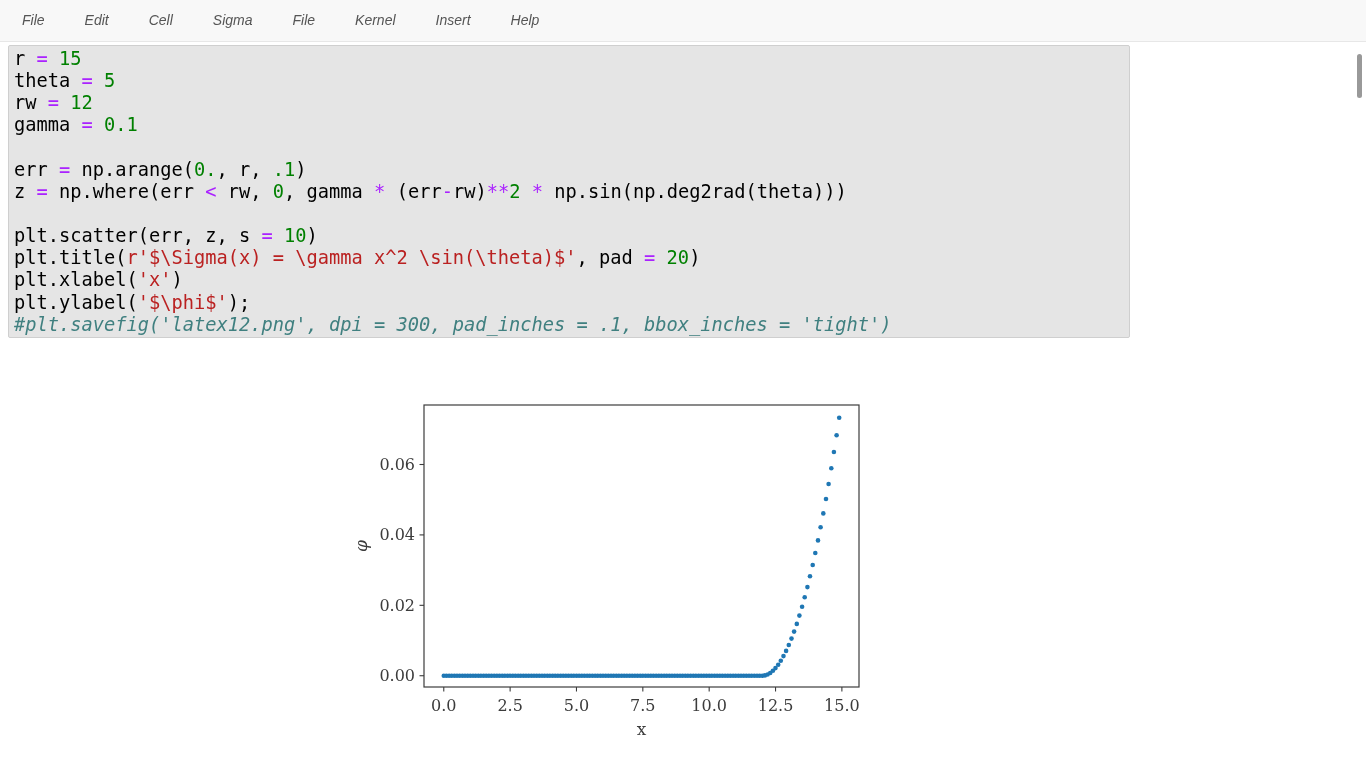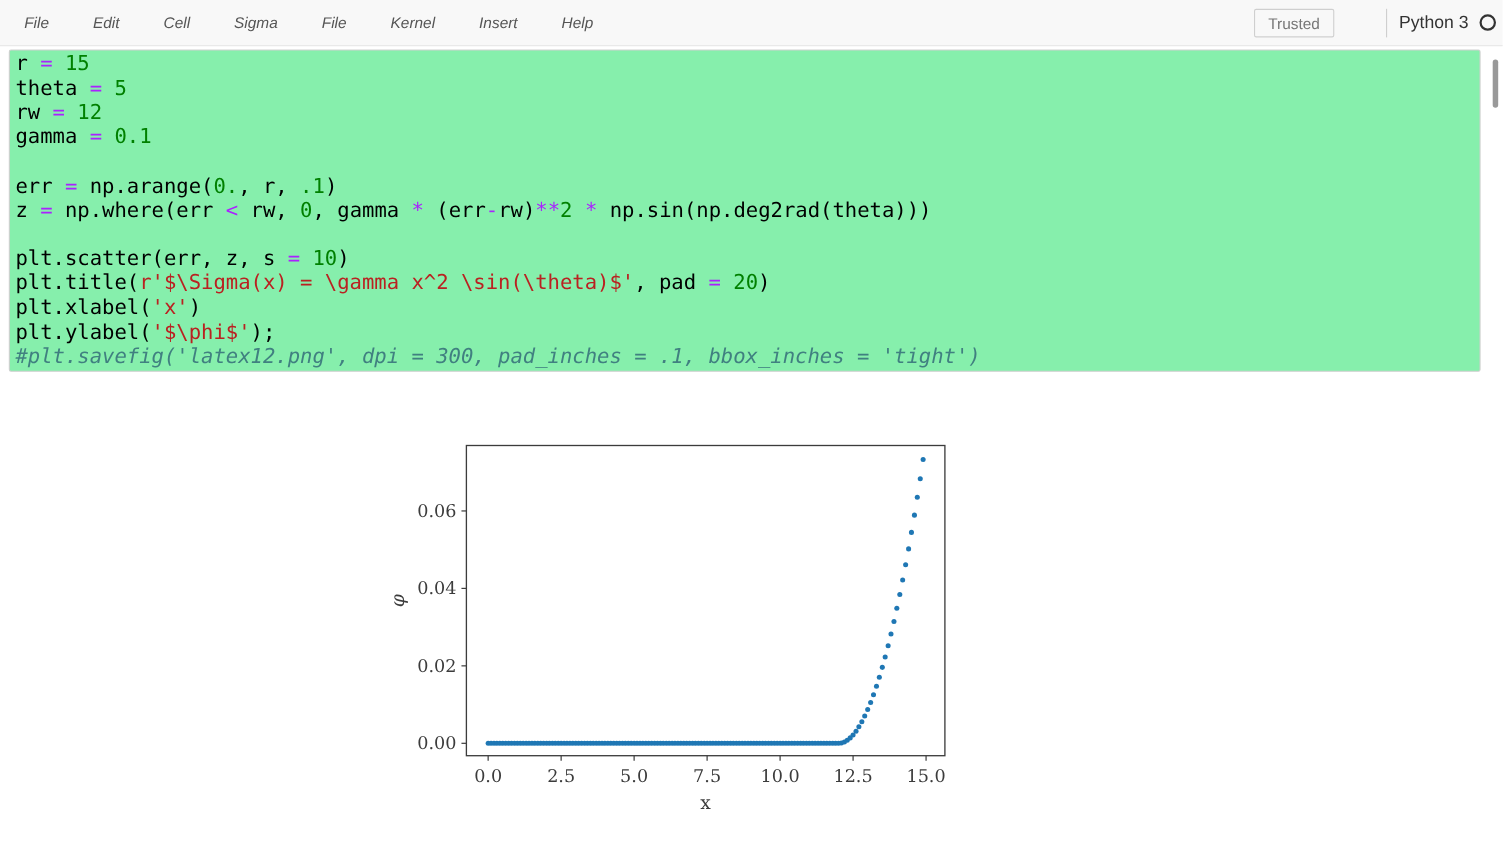--- a/index.html
+++ b/index.html
@@ -16,22 +16,22 @@
   .menu-right { position:absolute; right:6px; top:0; height:41px;
                 display:flex; align-items:center; }
   .trusted-badge { border:1px solid #cfcfcf; border-radius:2px; background:#f8f8f8;
                    color:#777; font-size:14px; padding:4px 12px; margin-right:47px; }
   .kernel-divider { width:1px; height:26px; background:#cfcfcf; margin-right:11px; }
   .kernel-name { font-size:16px; color:#333; margin-right:10px; }
   .kernel-icon { width:15px; height:15px; border:2px solid #333;
                  border-radius:50%; display:inline-block; }
 
   
-  .code-cell { position:absolute; top:45px; left:8px; width:1338px; height:293px;
-               background:#86efac; border:1px solid #cfcfcf; border-radius:2px;
+  .code-cell { position:absolute; top:45px; left:8px; width:1122px; height:293px;
+               background:#e5e5e5; border:1px solid #cfcfcf; border-radius:2px;
                padding:2px 4px 2px 5px; overflow:hidden; cursor:text; }
   .code-editor { font-family:"DejaVu Sans Mono", monospace; font-size:18.7px;
                  line-height:22.15px; color:#000; white-space:pre; }
   .cm-line { height:22.15px; }
   .tok-p  { color:#000000; }
   .tok-o  { color:#AA22FF; }
   .tok-n  { color:#008000; }
   .tok-s  { color:#BA2121; }
   .tok-cm { color:#408080; font-style:italic; }
 
@@ -58,26 +58,20 @@
   <div class="menu-items">
       <div class="menu-item">File</div>
       <div class="menu-item">Edit</div>
       <div class="menu-item">Cell</div>
       <div class="menu-item">Sigma</div>
       <div class="menu-item">File</div>
       <div class="menu-item">Kernel</div>
       <div class="menu-item">Insert</div>
       <div class="menu-item">Help</div>
     </div>
-  <div class="menu-right">
-    <div class="trusted-badge">Trusted</div>
-    <div class="kernel-divider"></div>
-    <span class="kernel-name">Python 3</span>
-    <span class="kernel-icon"></span>
-  </div>
 </div>
 
 <div class="code-cell">
   <div class="code-editor"><div class="cm-line"><span class="tok-p">r </span><span class="tok-o">=</span><span class="tok-p"> </span><span class="tok-n">15</span></div><div class="cm-line"><span class="tok-p">theta </span><span class="tok-o">=</span><span class="tok-p"> </span><span class="tok-n">5</span></div><div class="cm-line"><span class="tok-p">rw </span><span class="tok-o">=</span><span class="tok-p"> </span><span class="tok-n">12</span></div><div class="cm-line"><span class="tok-p">gamma </span><span class="tok-o">=</span><span class="tok-p"> </span><span class="tok-n">0.1</span></div><div class="cm-line">&nbsp;</div><div class="cm-line"><span class="tok-p">err </span><span class="tok-o">=</span><span class="tok-p"> np.arange(</span><span class="tok-n">0.</span><span class="tok-p">, r, </span><span class="tok-n">.1</span><span class="tok-p">)</span></div><div class="cm-line"><span class="tok-p">z </span><span class="tok-o">=</span><span class="tok-p"> np.where(err </span><span class="tok-o">&lt;</span><span class="tok-p"> rw, </span><span class="tok-n">0</span><span class="tok-p">, gamma </span><span class="tok-o">*</span><span class="tok-p"> (err</span><span class="tok-o">-</span><span class="tok-p">rw)</span><span class="tok-o">**</span><span class="tok-n">2</span><span class="tok-p"> </span><span class="tok-o">*</span><span class="tok-p"> np.sin(np.deg2rad(theta)))</span></div><div class="cm-line">&nbsp;</div><div class="cm-line"><span class="tok-p">plt.scatter(err, z, s </span><span class="tok-o">=</span><span class="tok-p"> </span><span class="tok-n">10</span><span class="tok-p">)</span></div><div class="cm-line"><span class="tok-p">plt.title(</span><span class="tok-s">r'$\Sigma(x) = \gamma x^2 \sin(\theta)$'</span><span class="tok-p">, pad </span><span class="tok-o">=</span><span class="tok-p"> </span><span class="tok-n">20</span><span class="tok-p">)</span></div><div class="cm-line"><span class="tok-p">plt.xlabel(</span><span class="tok-s">'x'</span><span class="tok-p">)</span></div><div class="cm-line"><span class="tok-p">plt.ylabel(</span><span class="tok-s">'$\phi$'</span><span class="tok-p">);</span></div><div class="cm-line"><span class="tok-cm">#plt.savefig('latex12.png', dpi = 300, pad_inches = .1, bbox_inches = 'tight')</span></div></div>
 </div>
 
 <div class="output-area">
   <svg class="plot-svg" width="1366" height="418" viewBox="0 350 1366 418">
       <rect x="424" y="405" width="435" height="282" fill="none" stroke="#3c3c3c" stroke-width="1.2"></rect>
       <line x1="443.77272727272725" y1="687" x2="443.77272727272725" y2="691.5" stroke="#3c3c3c" stroke-width="1.1"></line>

